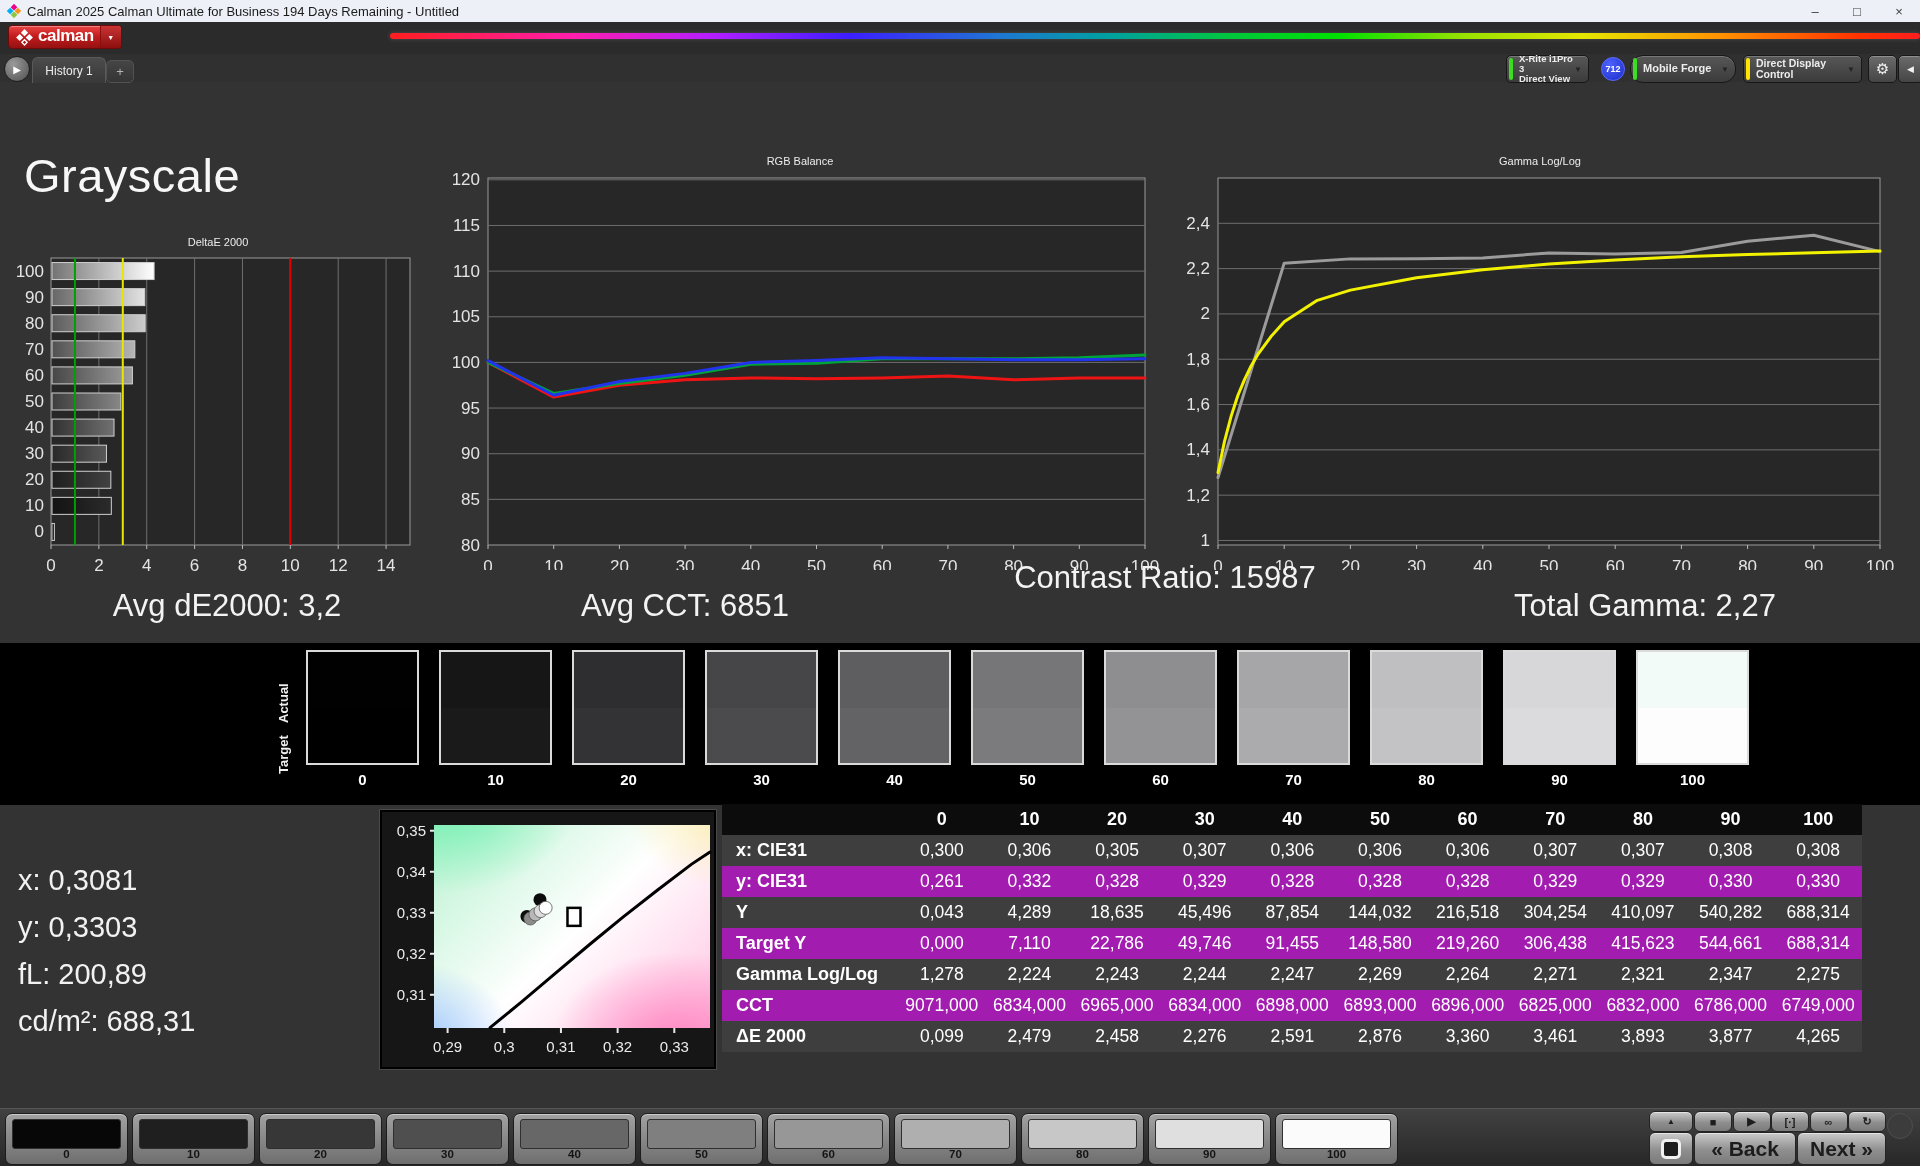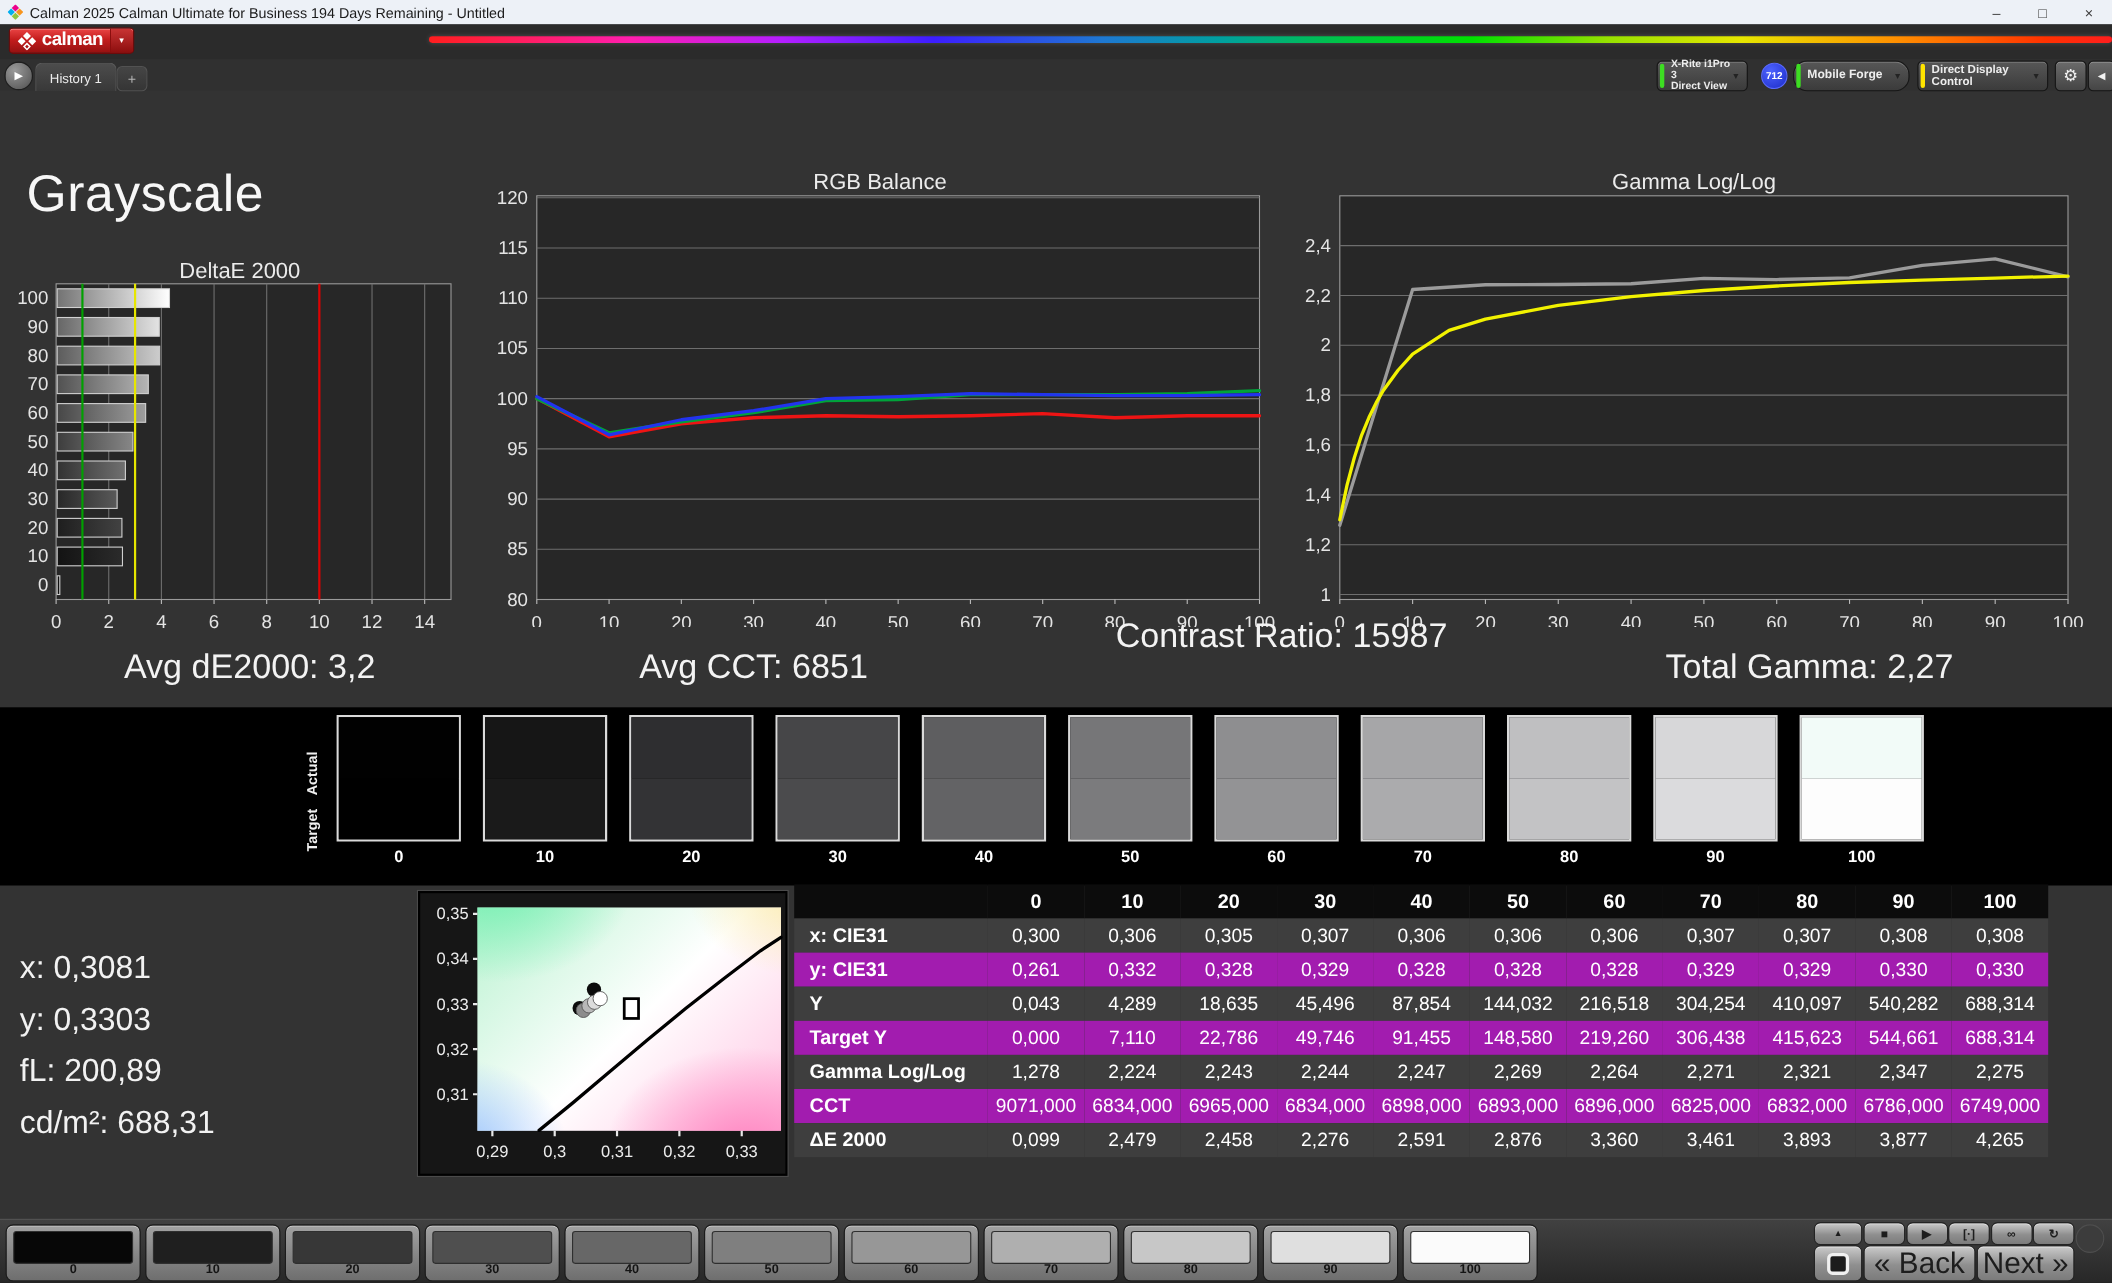--- a/index.html
+++ b/index.html
@@ -49,21 +49,21 @@
   .dd .chev{margin:0 6px 0 auto;color:#232323;font-size:8px;}
   .badge{position:absolute;left:1601px;top:3px;width:22px;height:22px;border-radius:50%;
          background:radial-gradient(circle at 35% 30%,#4d62ff,#1c2cc8);border:1px solid #5a6aff;
          color:#fff;font-size:9px;font-weight:bold;display:flex;align-items:center;justify-content:center;}
   .sq-btn{position:absolute;top:1px;height:26px;border-radius:5px;border:1px solid #171717;
           background:linear-gradient(#6b6b6b,#454545);color:#f2f2f2;display:flex;align-items:center;
           justify-content:center;box-shadow:inset 0 1px 0 rgba(255,255,255,.25);}
 
   
   .page-title{left:24px;top:148px;font-size:47px;font-weight:300;color:#f7f7f7;letter-spacing:0.5px;}
-  .chart-title{font-size:20px;color:#ececec;transform:translateX(-50%);white-space:nowrap;}
+  .chart-title{font-size:11px;color:#ececec;transform:translateX(-50%);white-space:nowrap;}
   .stat{font-size:31px;color:#f3f3f3;transform:translateX(-50%);white-space:nowrap;}
 
   
   .gs-band{left:0;top:643px;width:1920px;height:162px;background:#000;}
   .v-label{position:absolute;left:276px;width:18px;text-align:center;color:#f0f0f0;font-size:13px;
            font-weight:bold;writing-mode:vertical-rl;transform:rotate(180deg);}
   .gs-swatch{position:absolute;top:7px;width:113px;height:115px;border:2px solid #dadada;box-sizing:border-box;}
   .gs-half{position:absolute;left:0;width:100%;height:50%;}
   .gs-label{position:absolute;top:128px;width:117px;text-align:center;color:#fff;font-size:15px;font-weight:bold;}
 
@@ -93,21 +93,21 @@
   
   .bottombar{left:0;top:1108px;width:1920px;height:58px;background:linear-gradient(#414141,#272727);
              border-top:1px solid #555;}
   .pat-btn{position:absolute;top:4px;width:121px;height:50px;border-radius:7px;border:1px solid #1c1c1c;
            background:linear-gradient(#a2a2a2,#6e6e6e);box-shadow:inset 0 1px 0 rgba(255,255,255,.45);}
   .pat-swatch{position:absolute;left:6px;top:5px;right:6px;height:28px;border-radius:3px;border:1px solid #2f2f2f;}
   .pat-label{position:absolute;left:0;right:0;top:34px;text-align:center;font-size:11.5px;font-weight:bold;color:#141414;}
   .ctl-btn{position:absolute;border-radius:6px;border:1px solid #242424;color:#1d1d1d;
            background:linear-gradient(#cbcbcb,#8f8f8f 55%,#7b7b7b);display:flex;align-items:center;
            justify-content:center;box-shadow:inset 0 1px 0 rgba(255,255,255,.5);}
-  .navtxt{font-size:27px;color:#1d1d1d;}
+  .navtxt{font-size:21px;color:#1d1d1d;font-weight:bold;}
 </style>
 </head>
 <body>
 
 <div id="app">
 
   <div class="abs titlebar">
     <svg class="app-icon" viewBox="0 0 16 16">
       <g transform="rotate(45 8 8)">
         <rect x="2.2" y="2.2" width="5.4" height="5.4" fill="#ec008c"></rect>

